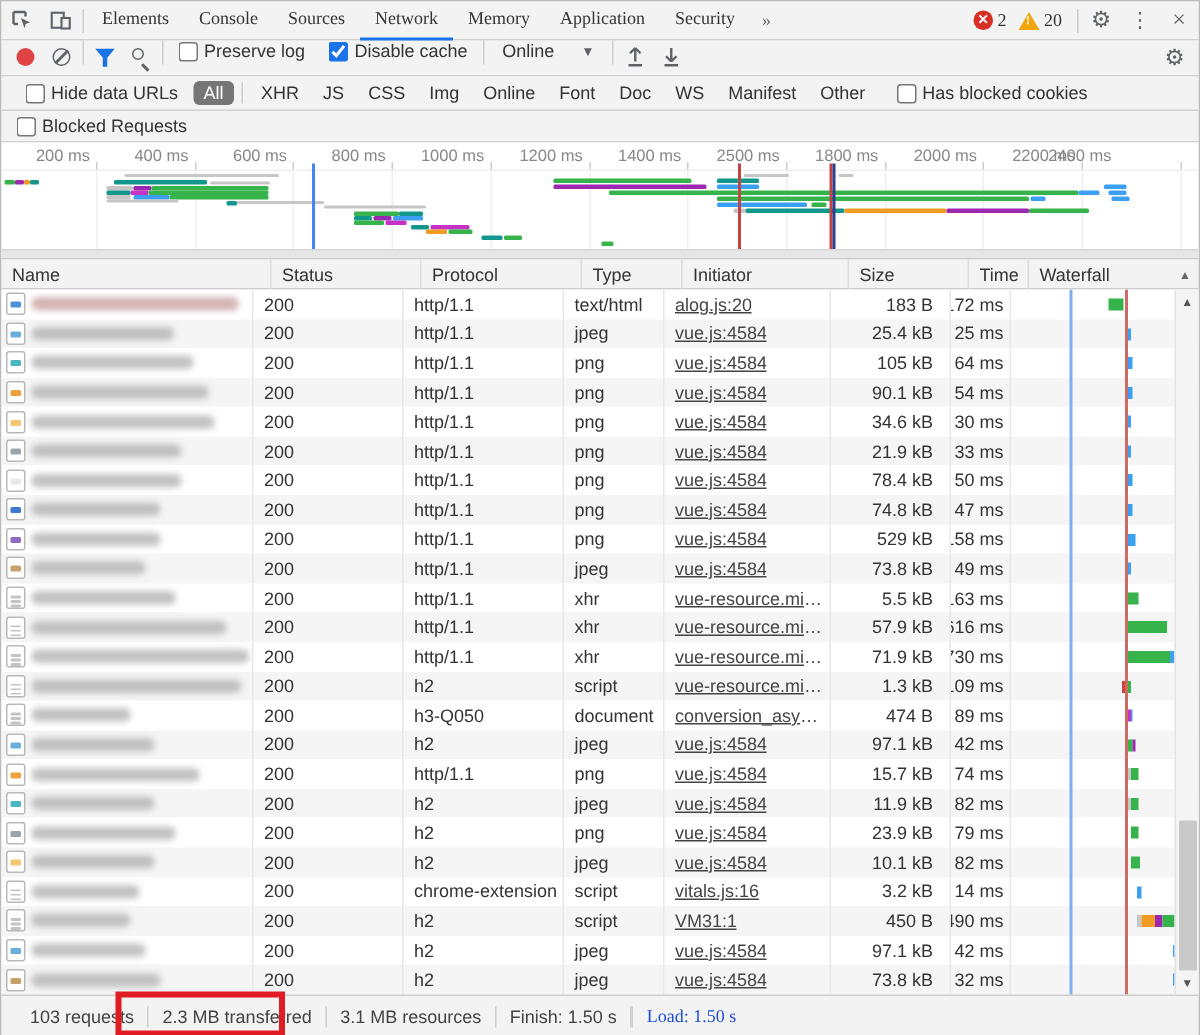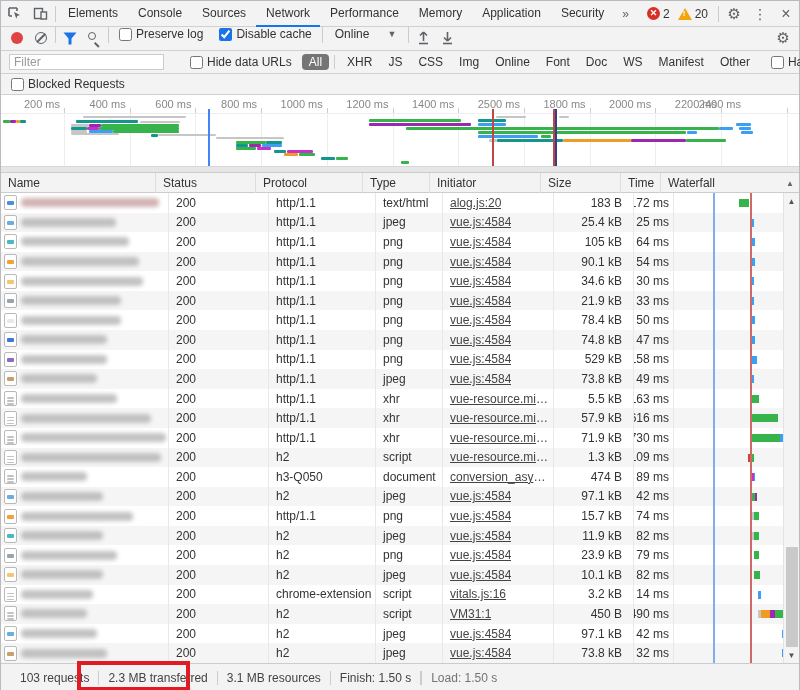--- a/index.html
+++ b/index.html
@@ -1,21 +1,21 @@
 <!DOCTYPE html>
 <html><head>
 <meta charset="utf-8">
 <style>
   * { margin:0; padding:0; box-sizing:border-box; }
   html,body { width:800px; height:690px; }
   body { font-family:"Liberation Sans", sans-serif; font-size:12px; color:#333; background:#fff; overflow:hidden; }
   .devtools { position:relative; width:800px; height:690px; border:1px solid #bbb; background:#f3f3f3; }
 
   
-  .tabbar { height:26px; display:flex; align-items:center; border-bottom:1px solid #d0d0d0; background:#f3f3f3; }
+  .tabbar { height:26px; display:flex; align-items:center; border-bottom:1px solid #d0d0d0; background:#f3f3f3;font-family:Liberation Serif, serif; }
   .tb-icon { width:26px; height:25px; display:flex; align-items:center; justify-content:center; cursor:pointer; color:#5f6368; }
   .sep { width:1px; height:16px; background:#ccc; margin:0 2px; }
   .tabs { display:flex; height:26px; }
   .tab { padding:0 10px; display:flex; align-items:center; height:26px; color:#333; cursor:pointer; border-bottom:2px solid transparent; }
   .tab.active { border-bottom:2px solid #1a73e8; font-weight:400; }
   .tab-more { padding:0 8px; display:flex; align-items:center; color:#5f6368; cursor:pointer; }
   .tabbar-right { margin-left:auto; display:flex; align-items:center; }
   .badge { display:flex; align-items:center; gap:3px; margin-right:8px; cursor:pointer; }
   .err-dot { width:13px; height:13px; border-radius:50%; background:#d93025; color:#fff; font-size:9px; line-height:13px; text-align:center; font-weight:bold; }
   .warn-tri { width:0; height:0; border-left:7px solid transparent; border-right:7px solid transparent; border-bottom:12px solid #f2a60d; position:relative; }
@@ -85,21 +85,21 @@
   .sb-btn { height:16px; display:flex; align-items:center; justify-content:center; font-size:8px; color:#555; cursor:pointer; }
   .sb-btn.down { position:absolute; bottom:0; left:0; right:0; }
   .sb-thumb { position:absolute; left:2px; width:12px; background:#c9c9c9; border-radius:1px; cursor:pointer; }
 
   
   .statusbar { height:28px; display:flex; align-items:center; background:#f3f3f3; border-top:1px solid #ccc; padding:0 10px; gap:0; position:relative; }
   .sb-item { padding:0 9px; white-space:nowrap; color:#434343; }
   .sb-item:first-child { padding-left:0; }
   .sb-sep { width:1px; height:14px; background:#ccc; }
   .sb-dcl { color:#2961c5; }
-  .sb-load { color:#737373; }
+  .sb-load { color:#1d4ed8;font-family:Liberation Serif, serif; }
   .anno-box { position:absolute; left:76px; top:-3px; width:113px; height:30px; border:4px solid #e01b24; z-index:10; pointer-events:none; }
   svg { display:block; }
 </style>
 </head>
 <body>
 
 <div class="devtools">
 
   <div class="tabbar">
     <div class="tb-icon">
@@ -113,21 +113,20 @@
           <rect x="1.5" y="2.5" width="8" height="10" fill="none" stroke="#5f6368" stroke-width="1.4"></rect>
           <rect x="8" y="6" width="5.5" height="7" fill="#f3f3f3" stroke="#5f6368" stroke-width="1.4"></rect>
         </svg>
     </div>
     <div class="sep"></div>
     <div class="tabs">
         <div class="tab">Elements</div>
         <div class="tab">Console</div>
         <div class="tab">Sources</div>
         <div class="tab active">Network</div>
-        <div class="tab">Performance</div>
         <div class="tab">Memory</div>
         <div class="tab">Application</div>
         <div class="tab">Security</div>
         <div class="tab-more">»</div>
       </div>
     <div class="tabbar-right">
       <div class="badge">
         <span class="err-dot">✕</span>
         <span>2</span>
       </div>
@@ -185,21 +184,20 @@
     <div class="tool">
       <svg width="13" height="14" viewBox="0 0 13 14">
           <path d="M6.5 1 V10 M6.5 10 L3 6.5 M6.5 10 L10 6.5" stroke="#5f6368" stroke-width="1.6" fill="none"></path>
           <path d="M2 12.5 H11" stroke="#5f6368" stroke-width="1.6"></path>
         </svg>
     </div>
     <div class="tool push-right" style="font-size:15px;color:#5f6368">⚙</div>
   </div>
 
   <div class="filterbar">
-    <input class="filter-input" type="text" placeholder="Filter" style="">
     <label class="chk" style="margin-right:10px">
       <input type="checkbox" style="">
       <span>Hide data URLs</span>
     </label>
     <div class="pills">
       <span class="pill selected">All</span>
       <span class="pill-sep"></span>
     <span class="pill">XHR</span>
         <span class="pill">JS</span>
         <span class="pill">CSS</span>
@@ -320,21 +318,21 @@
         <div class="ov-bar" style="left: 685px; top: 25px; width: 40px; height: 3px; background: rgb(54, 179, 74);"></div>
         <div class="ov-line" style="left: 207px; background: rgb(66, 133, 244);"></div>
         <div class="ov-line" style="left: 491px; background: rgb(194, 69, 69);"></div>
         <div class="ov-line" style="left: 552px; background: rgb(194, 69, 69);"></div>
         <div class="ov-line" style="left: 554px; background: rgb(45, 63, 143);"></div>
       </div>
     <div class="ov-strip"></div>
   </div>
 
   <div class="grid-header">
-    <div class="cell" style="width:155px">Name</div>
+    <div class="cell" style="width:180px">Name</div>
     <div class="cell" style="width:100px">Status</div>
     <div class="cell" style="width:107px">Protocol</div>
     <div class="cell" style="width:67px">Type</div>
     <div class="cell" style="width:111px">Initiator</div>
     <div class="cell" style="width:80px">Size</div>
     <div class="cell" style="width:40px">Time</div>
     <div class="cell" style="flex:1;border-right:none">Waterfall</div>
     <span class="sort-arrow">▲</span>
   </div>
 

